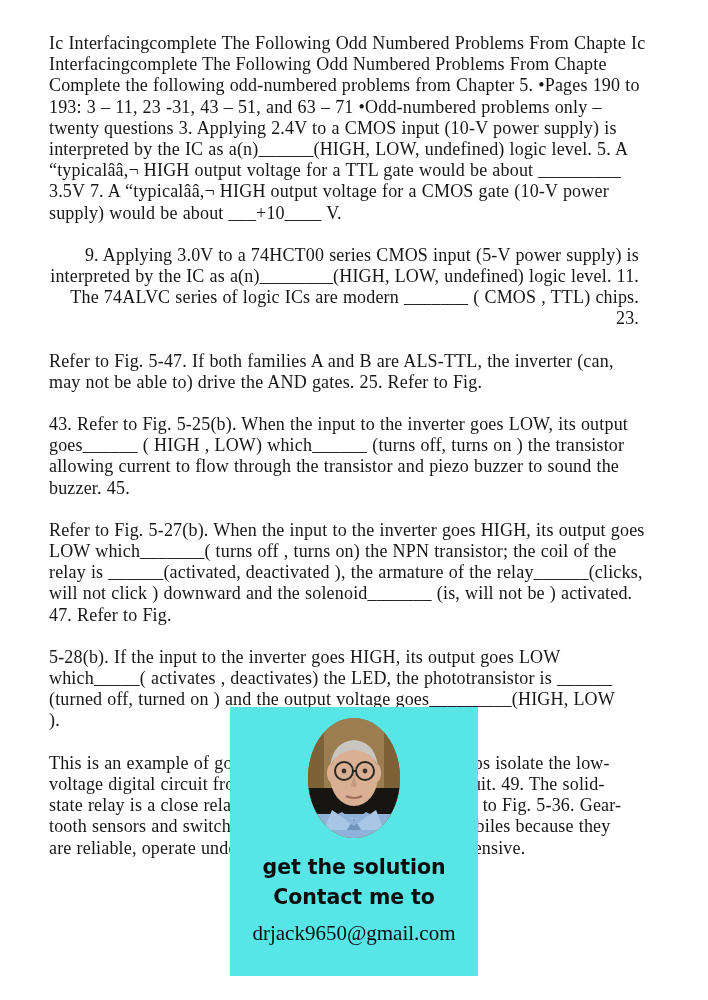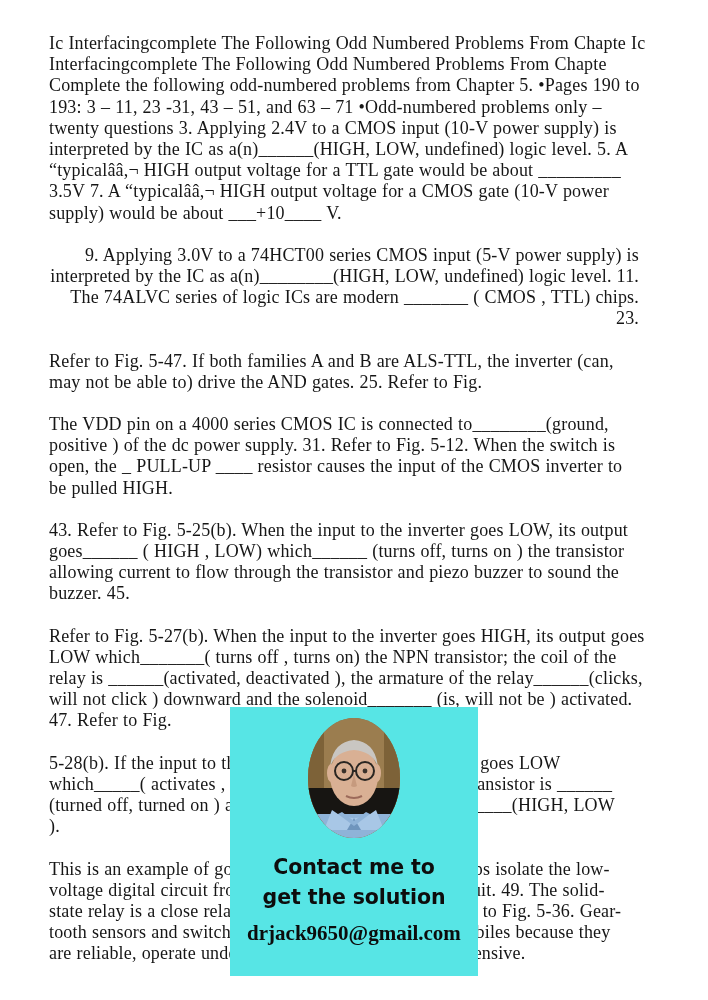--- a/index.html
+++ b/index.html
@@ -90,36 +90,35 @@
     font-family: "DejaVu Sans", "Liberation Sans", sans-serif;
     font-weight: bold;
     font-size: 20.5px;
     line-height: 30px;
     color: #0d0d0d;
     letter-spacing: -0.1px;
   }
   .ov-email {
     margin-top: 8px;
     font-family: "Liberation Serif", "DejaVu Serif", serif;
-    font-weight: bold;
+    font-weight: normal;
     font-size: 21px;
     line-height: 26px;
     color: #0c0c0c;
   }
 </style>
 </head>
 <body>
 
 <div id="page">
 
   <div id="doc-body">
     <p class="para p0">Ic Interfacingcomplete The Following Odd Numbered Problems From Chapte Ic Interfacingcomplete The Following Odd Numbered Problems From Chapte Complete the following odd-numbered problems from Chapter 5. •Pages 190 to 193: 3 – 11, 23 -31, 43 – 51, and 63 – 71 •Odd-numbered problems only – twenty questions 3. Applying 2.4V to a CMOS input (10-V power supply) is interpreted by the IC as a(n)______(HIGH, LOW, undefined) logic level. 5. A “typicalââ,¬ HIGH output voltage for a TTL gate would be about _________ 3.5V 7. A “typicalââ,¬ HIGH output voltage for a CMOS gate (10-V power supply) would be about ___+10____ V.</p>
     <p class="para p1">9. Applying 3.0V to a 74HCT00 series CMOS input (5-V power supply) is interpreted by the IC as a(n)________(HIGH, LOW, undefined) logic level. 11. The 74ALVC series of logic ICs are modern _______ ( CMOS , TTL) chips. 23.</p>
     <p class="para p2">Refer to Fig. 5-47. If both families A and B are ALS-TTL, the inverter (can, may not be able to) drive the AND gates. 25. Refer to Fig.</p>
-    <p class="para p4">The VDD pin on a 4000 series CMOS IC is connected to________(ground, positive ) of the dc power supply. 31. Refer to Fig. 5-12. When the switch is open, the _ PULL-UP ____ resistor causes the input of the CMOS inverter to be pulled HIGH.</p>
     <p class="para p5">43. Refer to Fig. 5-25(b). When the input to the inverter goes LOW, its output goes______ ( HIGH , LOW) which______ (turns off, turns on ) the transistor allowing current to flow through the transistor and piezo buzzer to sound the buzzer. 45.</p>
     <p class="para p6">Refer to Fig. 5-27(b). When the input to the inverter goes HIGH, its output goes LOW which_______( turns off , turns on) the NPN transistor; the coil of the relay is ______(activated, deactivated ), the armature of the relay______(clicks, will not click ) downward and the solenoid_______ (is, will not be ) activated. 47. Refer to Fig.</p>
     <p class="para p7">5-28(b). If the input to the inverter goes HIGH, its output goes LOW which_____( activates , deactivates) the LED, the phototransistor is ______ (turned off, turned on ) and the output voltage goes_________(HIGH, LOW ).</p>
     <p class="para p8">This is an example of good design practice because it helps isolate the low-voltage digital circuit from the higher-voltage power circuit. 49. The solid-state relay is a close relative of the optoisolator. 51. Refer to Fig. 5-36. Gear-tooth sensors and switches are commonly used in automobiles because they are reliable, operate under sever conditions and are inexpensive.</p>
   </div>
 
   <div id="contact-overlay">
 
     <div id="overlay-photo">
       <svg viewBox="0 0 92 120" preserveAspectRatio="xMidYMid slice" aria-hidden="true">
@@ -139,20 +138,20 @@
         <ellipse cx="57" cy="53" rx="2.4" ry="2.4" fill="#3b322b"></ellipse>
         <path d="M46 56 L43 68 Q46 70 49 68 Z" fill="#c69a7e"></path>
         <path d="M38 78 Q46 82 54 78" fill="none" stroke="#9c6a5a" stroke-width="2"></path>
         <path d="M24 92 Q34 100 46 100 Q58 100 68 92 L76 112 L16 112 Z" fill="#a8c7e6"></path>
         <path d="M46 100 L39 112 L53 112 Z" fill="#6f95bd"></path>
         <path d="M30 96 L46 108 L62 96 L58 94 L46 103 L34 94 Z" fill="#8fb3d8"></path>
       </svg>
     </div>
 
     <div id="overlay-lines">
+      <div class="ov-line">get the solution</div>
       <div class="ov-line">Contact me to</div>
-      <div class="ov-line">get the solution</div>
       <div class="ov-email">drjack9650@gmail.com</div>
     </div>
 
   </div>
 
 </div>
 
 </body></html>

